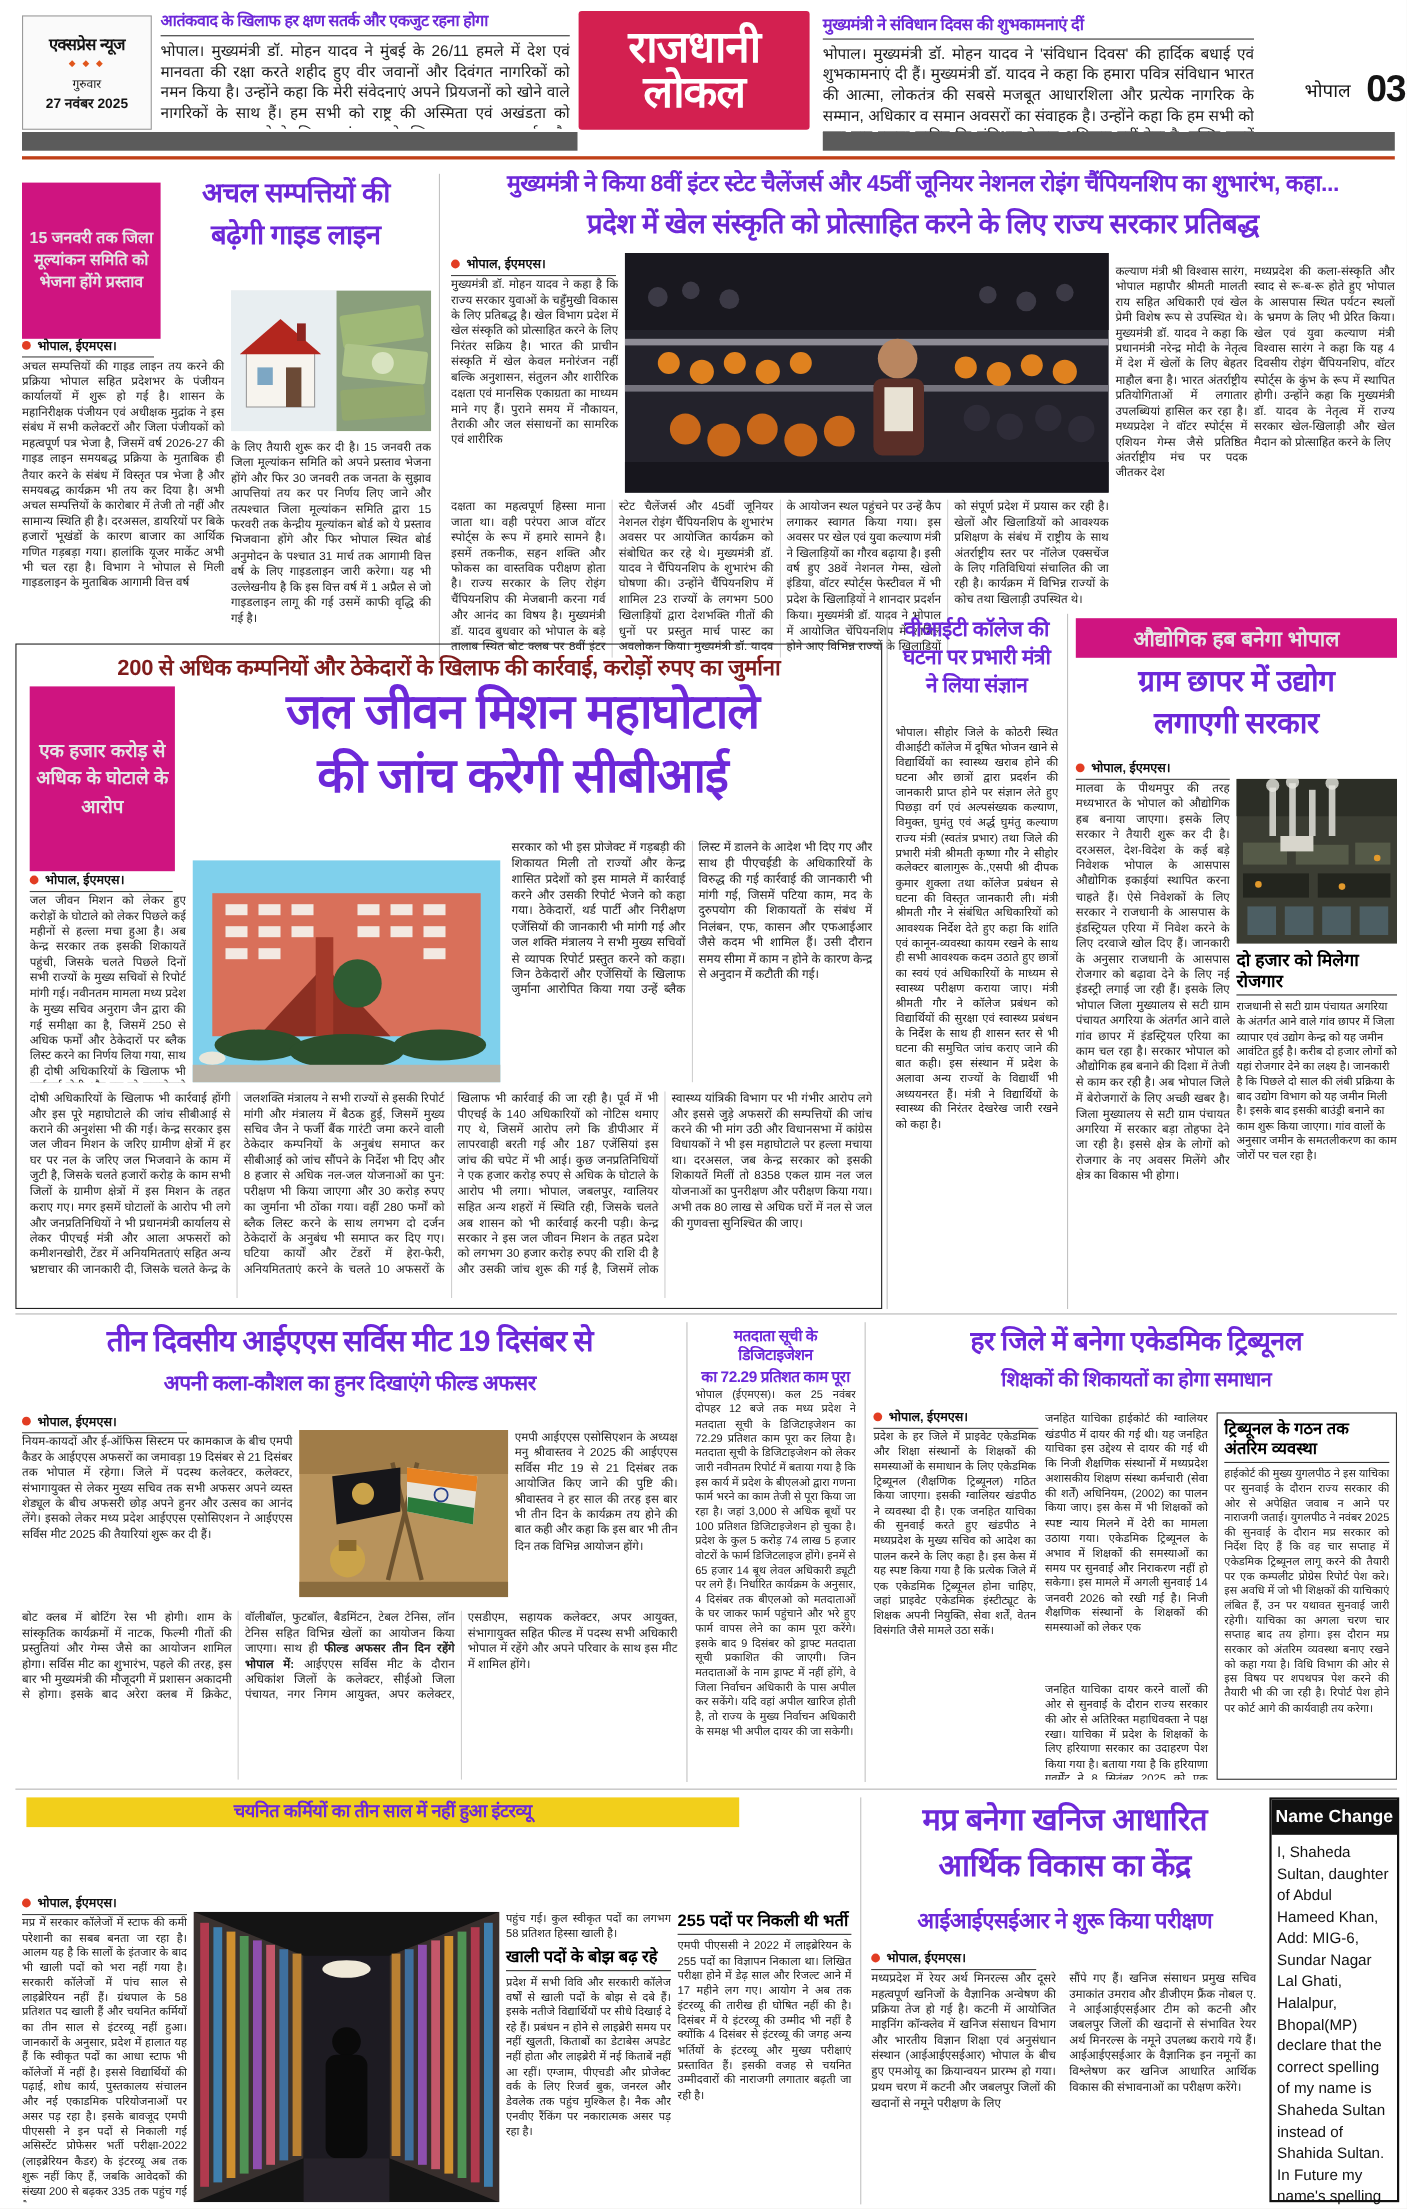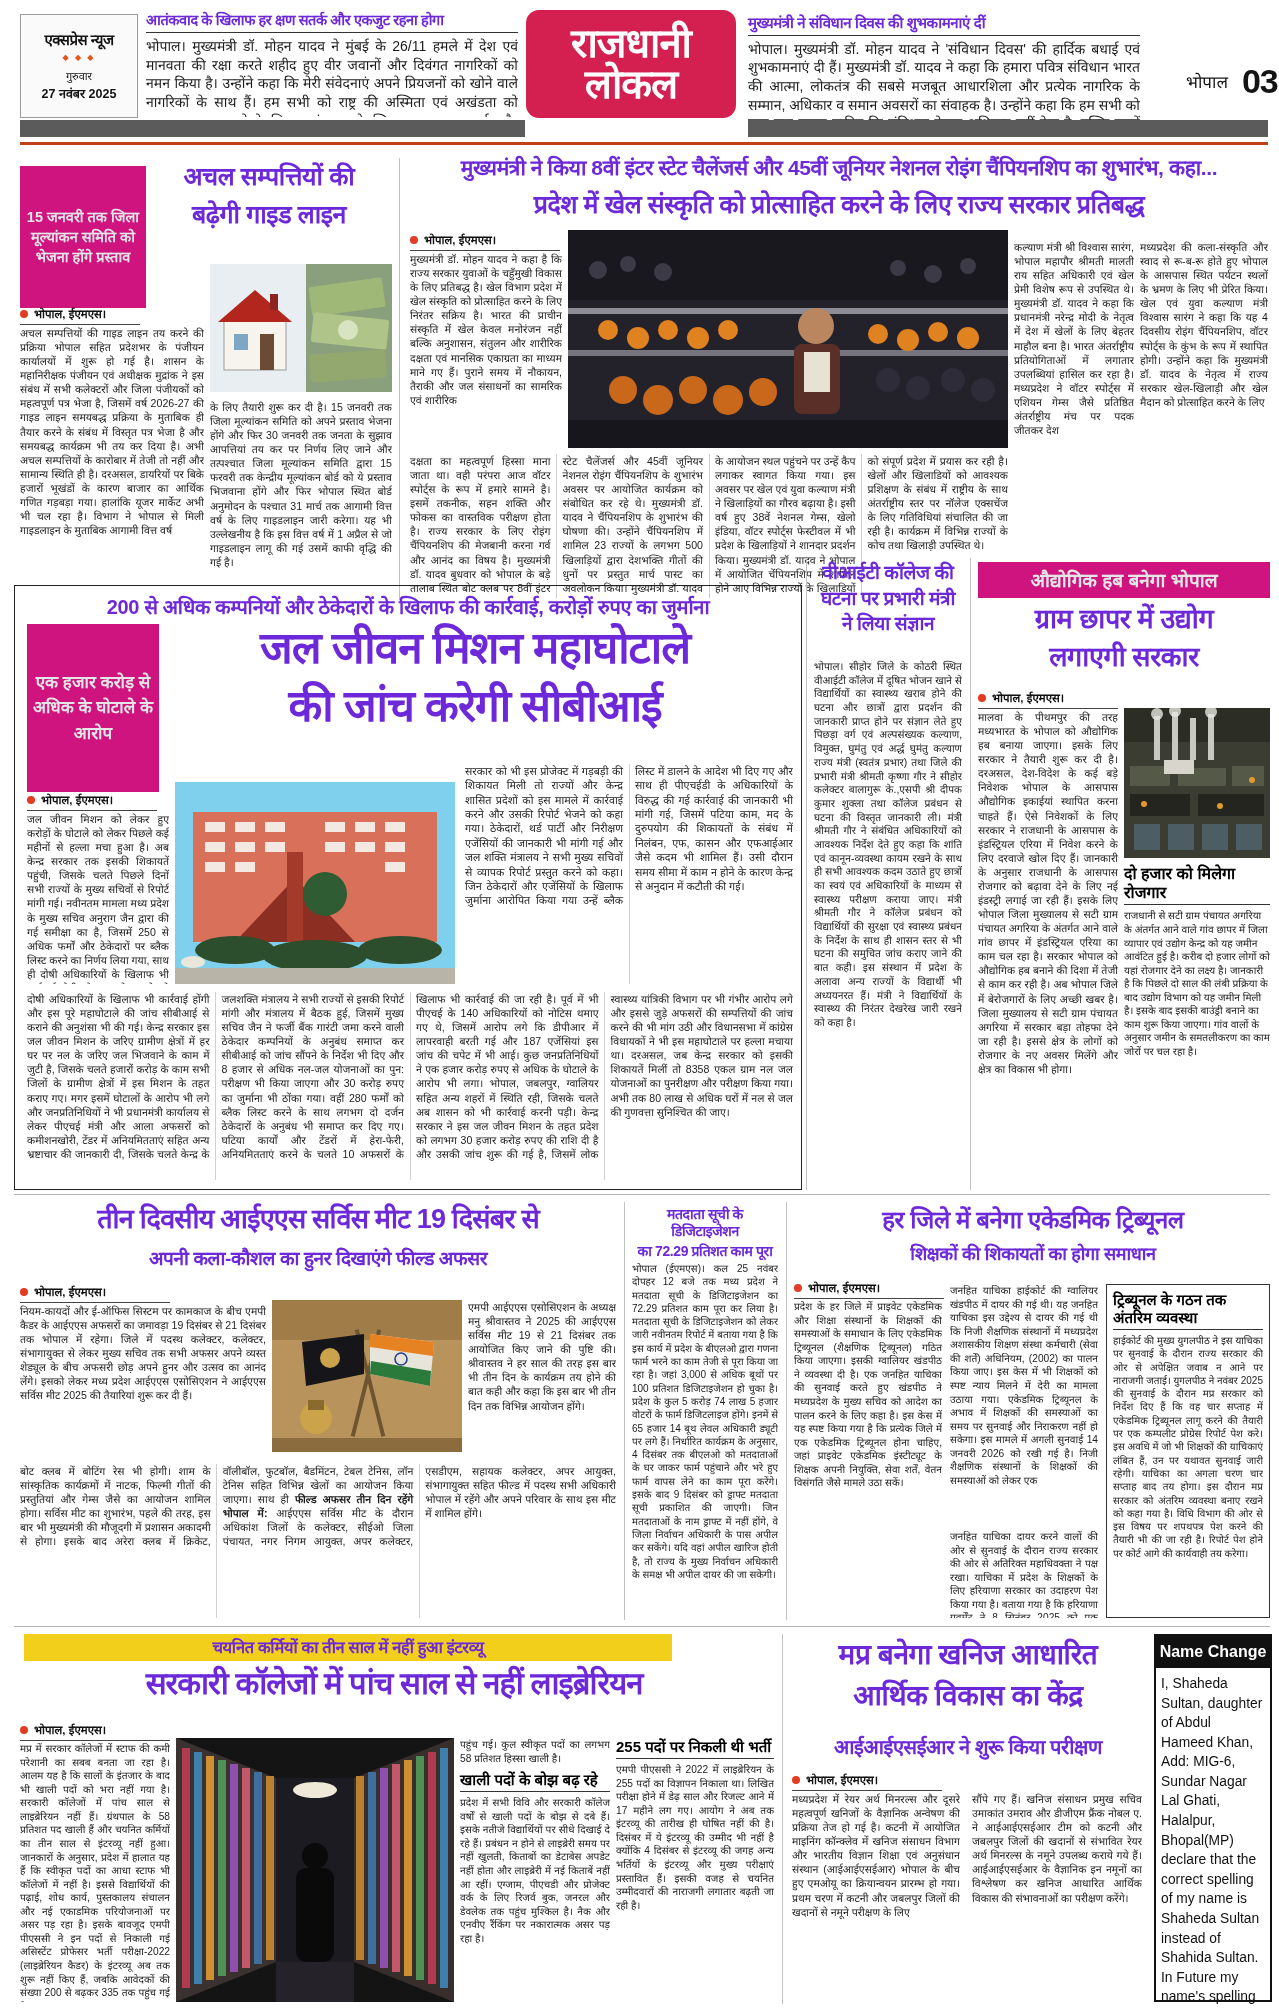--- a/index.html
+++ b/index.html
@@ -31,21 +31,21 @@
     <div class="center" style="font-size:8px;color:#e0561c;margin-top:4px;letter-spacing:2px;">◆ ◆ ◆</div>
     <div class="center" style="font-size:11px;margin-top:6px;">गुरुवार</div>
     <div class="center" style="font-size:12.5px;font-weight:700;margin-top:2px;">27 नवंबर 2025</div>
   </div>
 
   <div class="abs" style="left:146px;top:12px;width:372px;">
     <div class="hl" style="font-size:14.5px;border-bottom:1.5px solid #333;padding-bottom:3px;">आतंकवाद के खिलाफ हर क्षण सतर्क और एकजुट रहना होगा</div>
     <div class="bodytxt tiny" style="margin-top:4px;height:80px;">भोपाल। मुख्यमंत्री डॉ. मोहन यादव ने मुंबई के 26/11 हमले में देश एवं मानवता की रक्षा करते शहीद हुए वीर जवानों और दिवंगत नागरिकों को नमन किया है। उन्होंने कहा कि मेरी सं‌वेदनाएं अपने प्रियजनों को खोने वाले नागरिकों के साथ हैं। हम सभी को राष्ट्र की अस्मिता एवं अखंडता को अक्षुण्ण बनाए रखने के लिए आतंकवाद के खिलाफ हर क्षण सतर्क और एकजुट रहना होगा।</div>
   </div>
 
-  <div class="abs" style="left:526px;top:10px;width:210px;height:108px;background:#d32050;border-radius:13px;
+  <div class="abs" style="left:526px;top:10px;width:210px;height:108px;background:#d32050;border-radius:3px;
        display:flex;flex-direction:column;align-items:center;justify-content:center;">
     <div style="color:#fff;font-size:40px;font-weight:800;line-height:1.02;letter-spacing:-1px;">राजधानी</div>
     <div style="color:#fff;font-size:40px;font-weight:800;line-height:1.02;letter-spacing:-1px;">लोकल</div>
   </div>
 
   <div class="abs" style="left:748px;top:14px;width:392px;">
     <div class="hl" style="font-size:15px;border-bottom:1.5px solid #333;padding-bottom:3px;">मुख्यमंत्री ने संविधान दिवस की शुभकामनाएं दीं</div>
     <div class="bodytxt tiny" style="margin-top:4px;height:84px;">भोपाल। मुख्यमंत्री डॉ. मोहन यादव ने 'संविधान दिवस' की हार्दिक बधाई एवं शुभकामनाएं दी हैं। मुख्यमंत्री डॉ. यादव ने कहा कि हमारा पवित्र संविधान भारत की आत्मा, लोकतंत्र की सबसे मजबूत आधारशिला और प्रत्येक नागरिक के सम्मान, अधिकार व समान अवसरों का संवाहक है। उन्होंने कहा कि हम सभी को सदा याद रखना चाहिए कि संविधान केवल अधिकार नहीं देता है, बल्कि उसमें महान कर्तव्यों व अनुशासन की प्रेरणा भी है।</div>
   </div>
 
@@ -149,21 +149,21 @@
       <rect x="0" y="190" width="440" height="28" fill="#17161d"></rect>
     </svg>
   </div>
 
   <div class="abs bodytxt" style="left:1014px;top:240px;width:120px;height:308px;">कल्याण मंत्री श्री विश्वास सारंग, भोपाल महापौर श्रीमती मालती राय सहित अधिकारी एवं खेल प्रेमी विशेष रूप से उपस्थित थे। मुख्यमंत्री डॉ. यादव ने कहा कि प्रधानमंत्री नरेन्द्र मोदी के नेतृत्व में देश में खेलों के लिए बेहतर माहौल बना है। भारत अंतर्राष्ट्रीय प्रतियोगिताओं में लगातार उपलब्धियां हासिल कर रहा है। मध्यप्रदेश ने वॉटर स्पोर्ट्स में एशियन गेम्स जैसे प्रतिष्ठित अंतर्राष्ट्रीय मंच पर पदक जीतकर देश</div>
   <div class="abs bodytxt" style="left:1140px;top:240px;width:128px;height:308px;">मध्यप्रदेश की कला-संस्कृति और स्वाद से रू-ब-रू होते हुए भोपाल के आसपास स्थित पर्यटन स्थलों के भ्रमण के लिए भी प्रेरित किया। खेल एवं युवा कल्याण मंत्री विश्वास सारंग ने कहा कि यह 4 दिवसीय रोइंग चैंपियनशिप, वॉटर स्पोर्ट्स के कुंभ के रूप में स्थापित होगी। उन्होंने कहा कि मुख्यमंत्री डॉ. यादव के नेतृत्व में राज्य सरकार खेल-खिलाड़ी और खेल मैदान को प्रोत्साहित करने के लिए</div>
 
   <div class="abs bodytxt cols4" style="left:410px;top:454px;width:598px;height:144px;">दक्षता का महत्वपूर्ण हिस्सा माना जाता था। वही परंपरा आज वॉटर स्पोर्ट्स के रूप में हमारे सामने है। इसमें तकनीक, सहन शक्ति और फोकस का वास्तविक परीक्षण होता है। राज्य सरकार के लिए रोइंग चैंपियनशिप की मेजबानी करना गर्व और आनंद का विषय है। मुख्यमंत्री डॉ. यादव बुधवार को भोपाल के बड़े तालाब स्थित बोट क्लब पर 8वीं इंटर स्टेट चैलेंजर्स और 45वीं जूनियर नेशनल रोइंग चैंपियनशिप के शुभारंभ अवसर पर आयोजित कार्यक्रम को संबोधित कर रहे थे। मुख्यमंत्री डॉ. यादव ने चैंपियनशिप के शुभारंभ की घोषणा की। उन्होंने चैंपियनशिप में शामिल 23 राज्यों के लगभग 500 खिलाड़ियों द्वारा देशभक्ति गीतों की धुनों पर प्रस्तुत मार्च पास्ट का अवलोकन किया। मुख्यमंत्री डॉ. यादव के आयोजन स्थल पहुंचने पर उन्हें कैप लगाकर स्वागत किया गया। इस अवसर पर खेल एवं युवा कल्याण मंत्री ने खिलाड़ियों का गौरव बढ़ाया है। इसी वर्ष हुए 38वें नेशनल गेम्स, खेलो इंडिया, वॉटर स्पोर्ट्स फेस्टीवल में भी प्रदेश के खिलाड़ियों ने शानदार प्रदर्शन किया। मुख्यमंत्री डॉ. यादव ने भोपाल में आयोजित चेंपियनशिप में शामिल होने आए विभिन्न राज्यों के खिलाड़ियों को संपूर्ण प्रदेश में प्रयास कर रही है। खेलों और खिलाडियों को आवश्यक प्रशिक्षण के संबंध में राष्ट्रीय के साथ अंतर्राष्ट्रीय स्तर पर नॉलेज एक्सचेंज के लिए गतिविधियां संचालित की जा रही है। कार्यक्रम में विभिन्न राज्यों के कोच तथा खिलाड़ी उपस्थित थे।</div>
 
   <div class="abs" style="left:14px;top:585px;width:786px;height:603px;border:1.5px solid #222;">
-    <div class="center" style="margin-top:7px;font-size:20px;font-weight:800;color:#6d28d9;letter-spacing:-0.3px;">200 से अधिक कम्पनियों और ठेकेदारों के खिलाफ की कार्रवाई, करोड़ों रुपए का जुर्माना</div>
+    <div class="center" style="margin-top:7px;font-size:20px;font-weight:800;color:#7f1d1d;letter-spacing:-0.3px;">200 से अधिक कम्पनियों और ठेकेदारों के खिलाफ की कार्रवाई, करोड़ों रुपए का जुर्माना</div>
 
     <div class="abs badge" style="left:12px;top:38px;width:124px;height:160px;background:#cf1480;font-size:17px;
          display:flex;align-items:center;justify-content:center;padding:4px;line-height:1.5;">एक हजार करोड़ से अधिक के घोटाले के आरोप</div>
 
     <div class="abs center" style="left:142px;top:36px;width:636px;">
       <div class="hl" style="font-size:44px;letter-spacing:-1px;">जल जीवन मिशन महाघोटाले</div>
       <div class="hl" style="font-size:44px;letter-spacing:-1px;margin-top:6px;">की जांच करेगी सीबीआई</div>
     </div>
 
     <div class="abs byline" style="left:12px;top:206px;width:130px;">
@@ -334,21 +334,20 @@
   <div class="abs" style="left:1106px;top:1284px;width:164px;height:334px;border:1.5px solid #333;padding:6px;box-sizing:border-box;">
     <div class="subhead-ul" style="font-size:15px;">ट्रिब्यूनल के गठन तक अंतरिम व्यवस्था</div>
     <div class="bodytxt" style="font-size:10px;height:268px;">हाईकोर्ट की मुख्य युगलपीठ ने इस याचिका पर सुनवाई के दौरान राज्य सरकार की ओर से अपेक्षित जवाब न आने पर नाराजगी जताई। युगलपीठ ने नवंबर 2025 की सुनवाई के दौरान मप्र सरकार को निर्देश दिए हैं कि वह चार सप्ताह में एकेडमिक ट्रिब्यूनल लागू करने की तैयारी पर एक कम्पलीट प्रोग्रेस रिपोर्ट पेश करे। इस अवधि में जो भी शिक्षकों की याचिकाएं लंबित हैं, उन पर यथावत सुनवाई जारी रहेगी। याचिका का अगला चरण चार सप्ताह बाद तय होगा। इस दौरान मप्र सरकार को अंतरिम व्यवस्था बनाए रखने को कहा गया है। विधि विभाग की ओर से इस विषय पर शपथपत्र पेश करने की तैयारी भी की जा रही है। रिपोर्ट पेश होने पर कोर्ट आगे की कार्यवाही तय करेगा।</div>
   </div>
 
   <div class="abs hrule" style="left:14px;top:1626px;width:1256px;"></div>
 
   <div class="abs" style="left:24px;top:1634px;width:648px;height:27px;background:#f2cf1b;display:flex;align-items:center;justify-content:center;">
     <span class="hl" style="font-size:16.5px;">चयनित कर्मियों का तीन साल में नहीं हुआ इंटरव्यू</span>
   </div>
-  <div class="abs hl center" style="left:14px;top:1666px;width:760px;font-size:31px;letter-spacing:-1px;white-space:nowrap;">सरकारी कॉलेजों में पांच साल से नहीं लाइब्रेरियन</div>
   <div class="abs byline" style="left:20px;top:1722px;width:150px;">
     <span class="dot"></span>
     <span>भोपाल, ईएमएस।</span>
   </div>
   <div class="abs bodytxt" style="left:20px;top:1742px;width:150px;height:260px;font-size:10.2px;">मप्र में सरकार कॉलेजों में स्टाफ की कमी परेशानी का सबब बनता जा रहा है। आलम यह है कि सालों के इंतजार के बाद भी खाली पदों को भरा नहीं गया है। सरकारी कॉलेजों में पांच साल से लाइब्रेरियन नहीं हैं। ग्रंथपाल के 58 प्रतिशत पद खाली हैं और चयनित कर्मियों का तीन साल से इंटरव्यू नहीं हुआ। जानकारों के अनुसार, प्रदेश में हालात यह हैं कि स्वीकृत पदों का आधा स्टाफ भी कॉलेजों में नहीं है। इससे विद्यार्थियों की पढ़ाई, शोध कार्य, पुस्तकालय संचालन और नई एकाडमिक परियोजनाओं पर असर पड़ रहा है। इसके बावजूद एमपी पीएससी ने इन पदों से निकाली गई असिस्टेंट प्रोफेसर भर्ती परीक्षा-2022 (लाइब्रेरियन कैडर) के इंटरव्यू अब तक शुरू नहीं किए हैं, जबकि आवेदकों की संख्या 200 से बढ़कर 335 तक पहुंच गई है।</div>
 
   <div class="abs" style="left:176px;top:1738px;width:278px;height:264px;">
     <svg viewBox="0 0 278 264" width="278" height="264" preserveAspectRatio="none">
       <rect width="278" height="264" fill="#141414"></rect>
       <polygon points="0,0 100,40 100,224 0,264" fill="#3a3230"></polygon>

